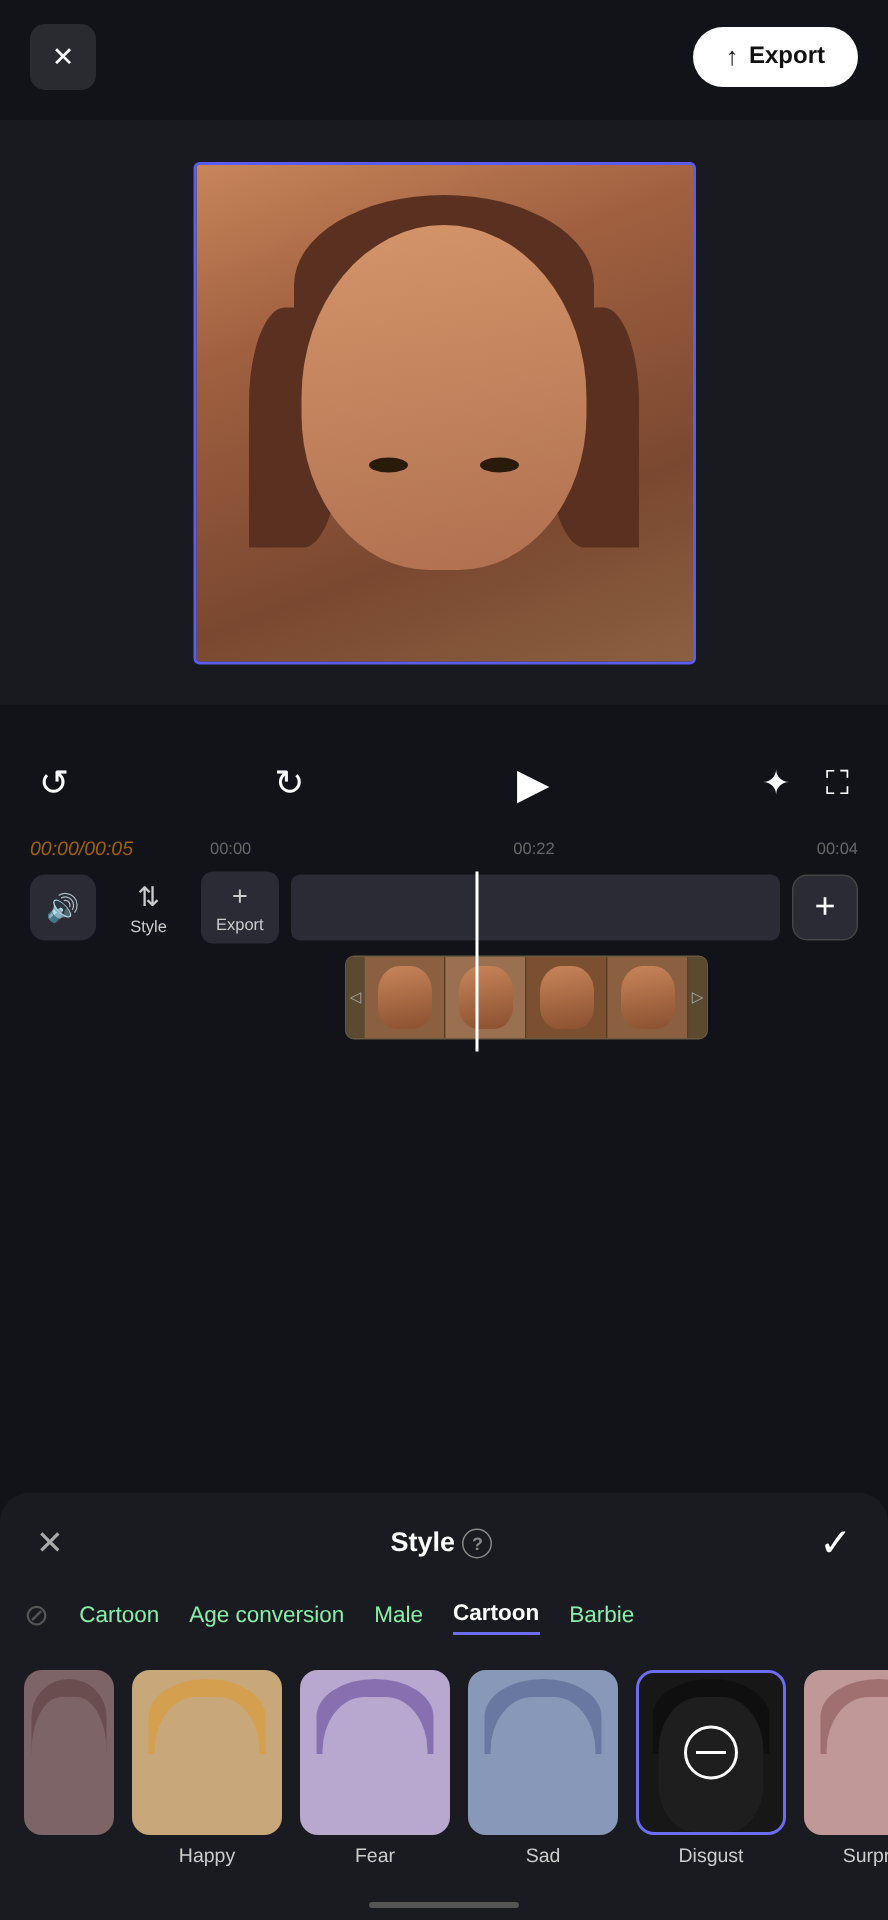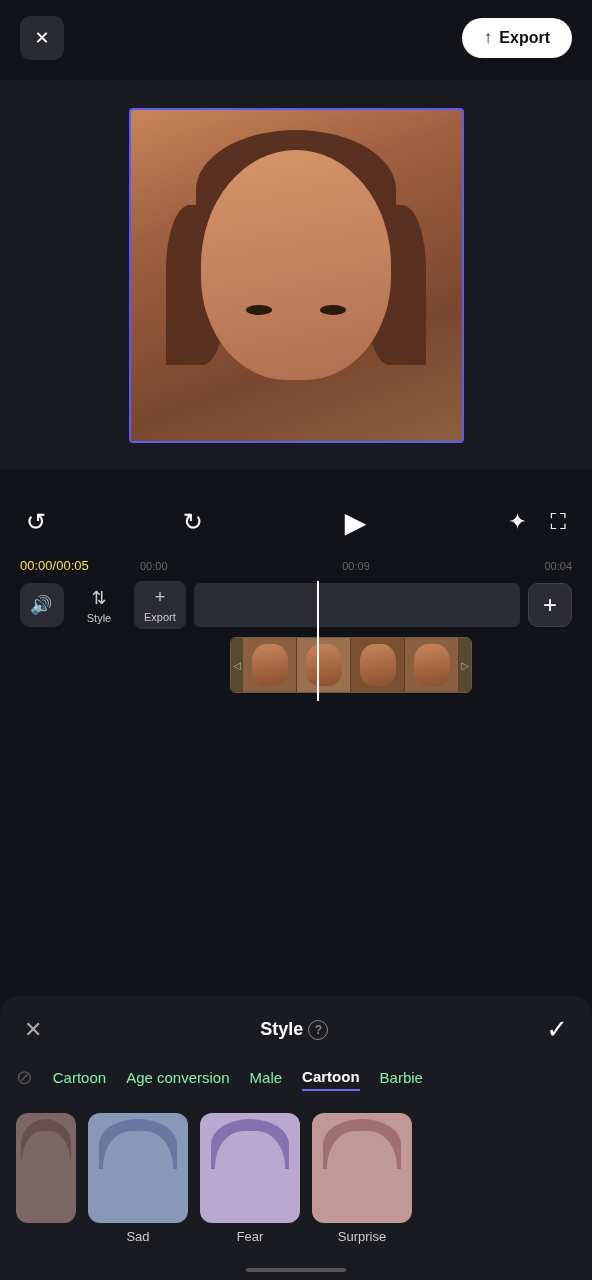--- a/index.html
+++ b/index.html
@@ -446,26 +446,26 @@
       <button class="ctrl-btn">
         <span style="font-size:22px;">✦</span>
       </button>
       <button class="ctrl-btn">
         <span style="font-size:22px;">⛶</span>
       </button>
     </div>
   </div>
 
   <div class="timeline-ruler">
-    <span style="color:#fde047;font-size:13px;">
+    <span style="color:#a16207;font-size:13px;font-style:italic;">
       <span>00:00</span>/<span>00:05</span>
     </span>
     <div style="display:flex;justify-content:space-between;width:calc(100% - 120px);margin-left:auto;">
       <span class="ruler-mark">00:00</span>
-      <span class="ruler-mark">00:09</span>
+      <span class="ruler-mark">00:22</span>
       <span class="ruler-mark">00:04</span>
     </div>
   </div>
 
   <div class="timeline-track-area">
     <div class="playhead-line"></div>
     <div class="track-row">
       <button class="audio-btn">
         <span>🔊</span>
       </button>
@@ -534,41 +534,64 @@
 
     <div class="style-item" style="opacity:0.6;">
       <div class="style-thumb" style="background:#c09898;width:60px;">
         <div class="style-thumb-img">
           <div class="style-thumb-hair" style="background:#a07070;width:50px;"></div>
           <div class="style-thumb-face" style="background:#c09898;width:50px;"></div>
         </div>
       </div>
     </div>
 
+    <div class="style-item">
+      <div class="style-thumb" style="background:#c8a87a;">
+        <div class="style-thumb-img">
+          <div class="style-thumb-hair" style="background:#d4a050;"></div>
+          <div class="style-thumb-face" style="background:#c8a87a;"></div>
+        </div>
+      </div>
+      <span class="style-label">Happy</span>
+    </div>
+
+    <div class="style-item">
+      <div class="style-thumb" style="background:#b8a8d0;">
+        <div class="style-thumb-img">
+          <div class="style-thumb-hair" style="background:#8870b0;"></div>
+          <div class="style-thumb-face" style="background:#b8a8d0;"></div>
+        </div>
+      </div>
+      <span class="style-label">Fear</span>
+    </div>
 
     <div class="style-item">
       <div class="style-thumb" style="background:#8898b8;">
         <div class="style-thumb-img">
           <div class="style-thumb-hair" style="background:#6878a0;"></div>
           <div class="style-thumb-face" style="background:#8898b8;"></div>
         </div>
       </div>
       <span class="style-label">Sad</span>
     </div>
 
     <div class="style-item">
-      <div class="style-thumb" style="background:#b8a8d0;">
+      <div class="style-thumb selected" style="background:#333;">
         <div class="style-thumb-img">
-          <div class="style-thumb-hair" style="background:#8870b0;"></div>
-          <div class="style-thumb-face" style="background:#b8a8d0;"></div>
-        </div>
-      </div>
-      <span class="style-label">Fear</span>
-    </div>
-
+          <div class="style-thumb-hair" style="background:#222;"></div>
+          <div class="style-thumb-face" style="background:#444;"></div>
+          <div class="disgust-overlay">
+            <div class="disgust-icon">
+              <div class="disgust-icon-line"></div>
+            </div>
+          </div>
+        </div>
+      </div>
+      <span class="style-label">Disgust</span>
+    </div>
 
     <div class="style-item">
       <div class="style-thumb" style="background:#c09898;">
         <div class="style-thumb-img">
           <div class="style-thumb-hair" style="background:#a07070;"></div>
           <div class="style-thumb-face" style="background:#c09898;"></div>
         </div>
       </div>
       <span class="style-label">Surprise</span>
     </div>

